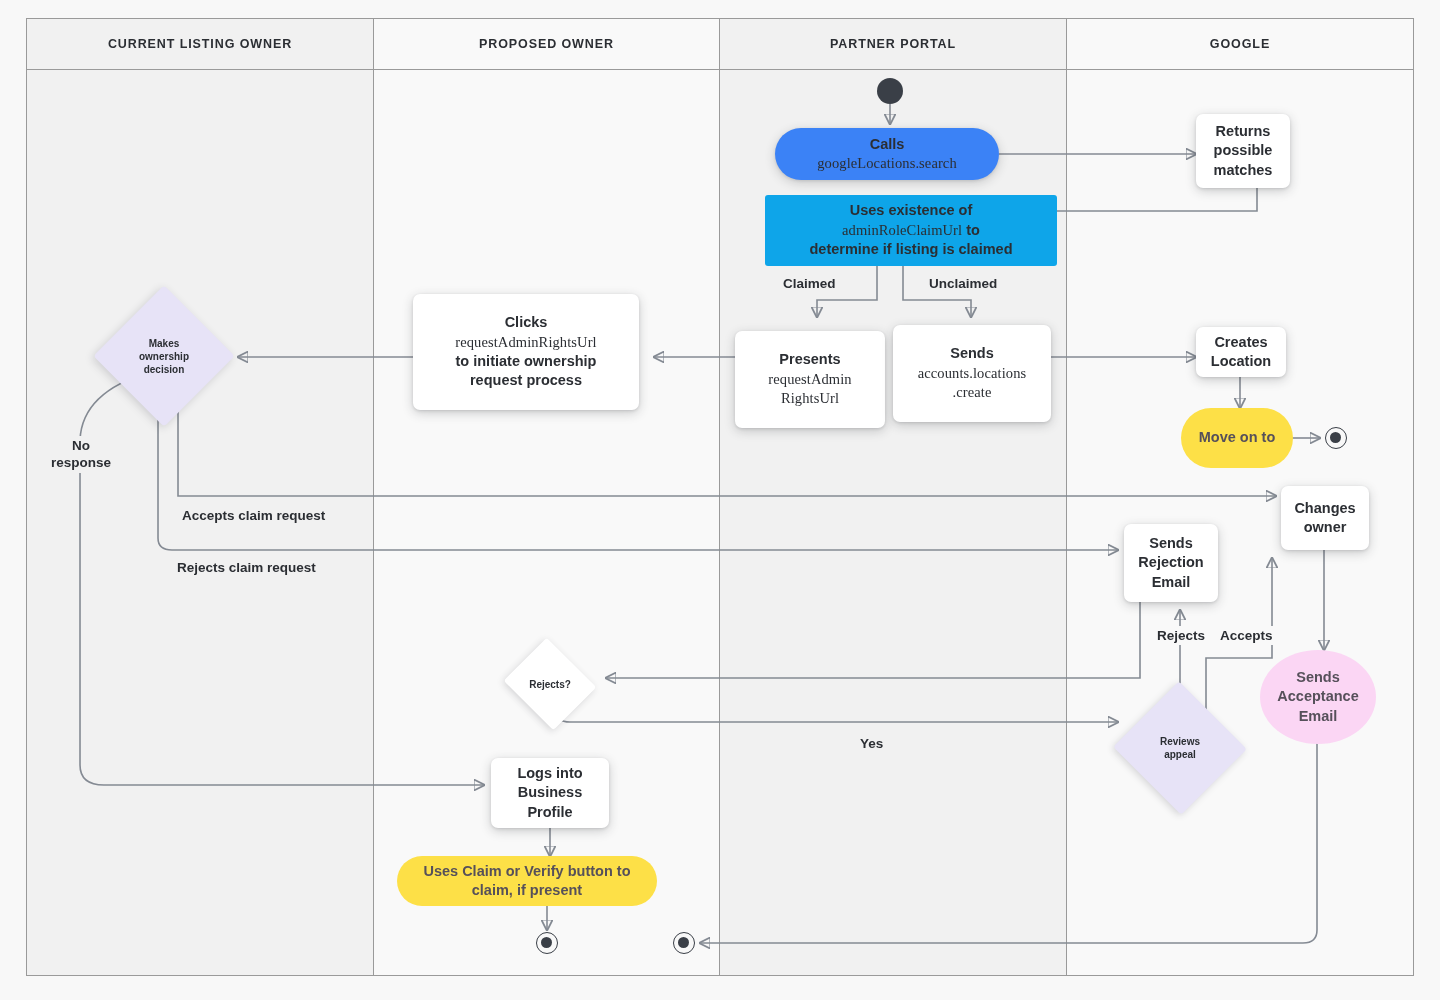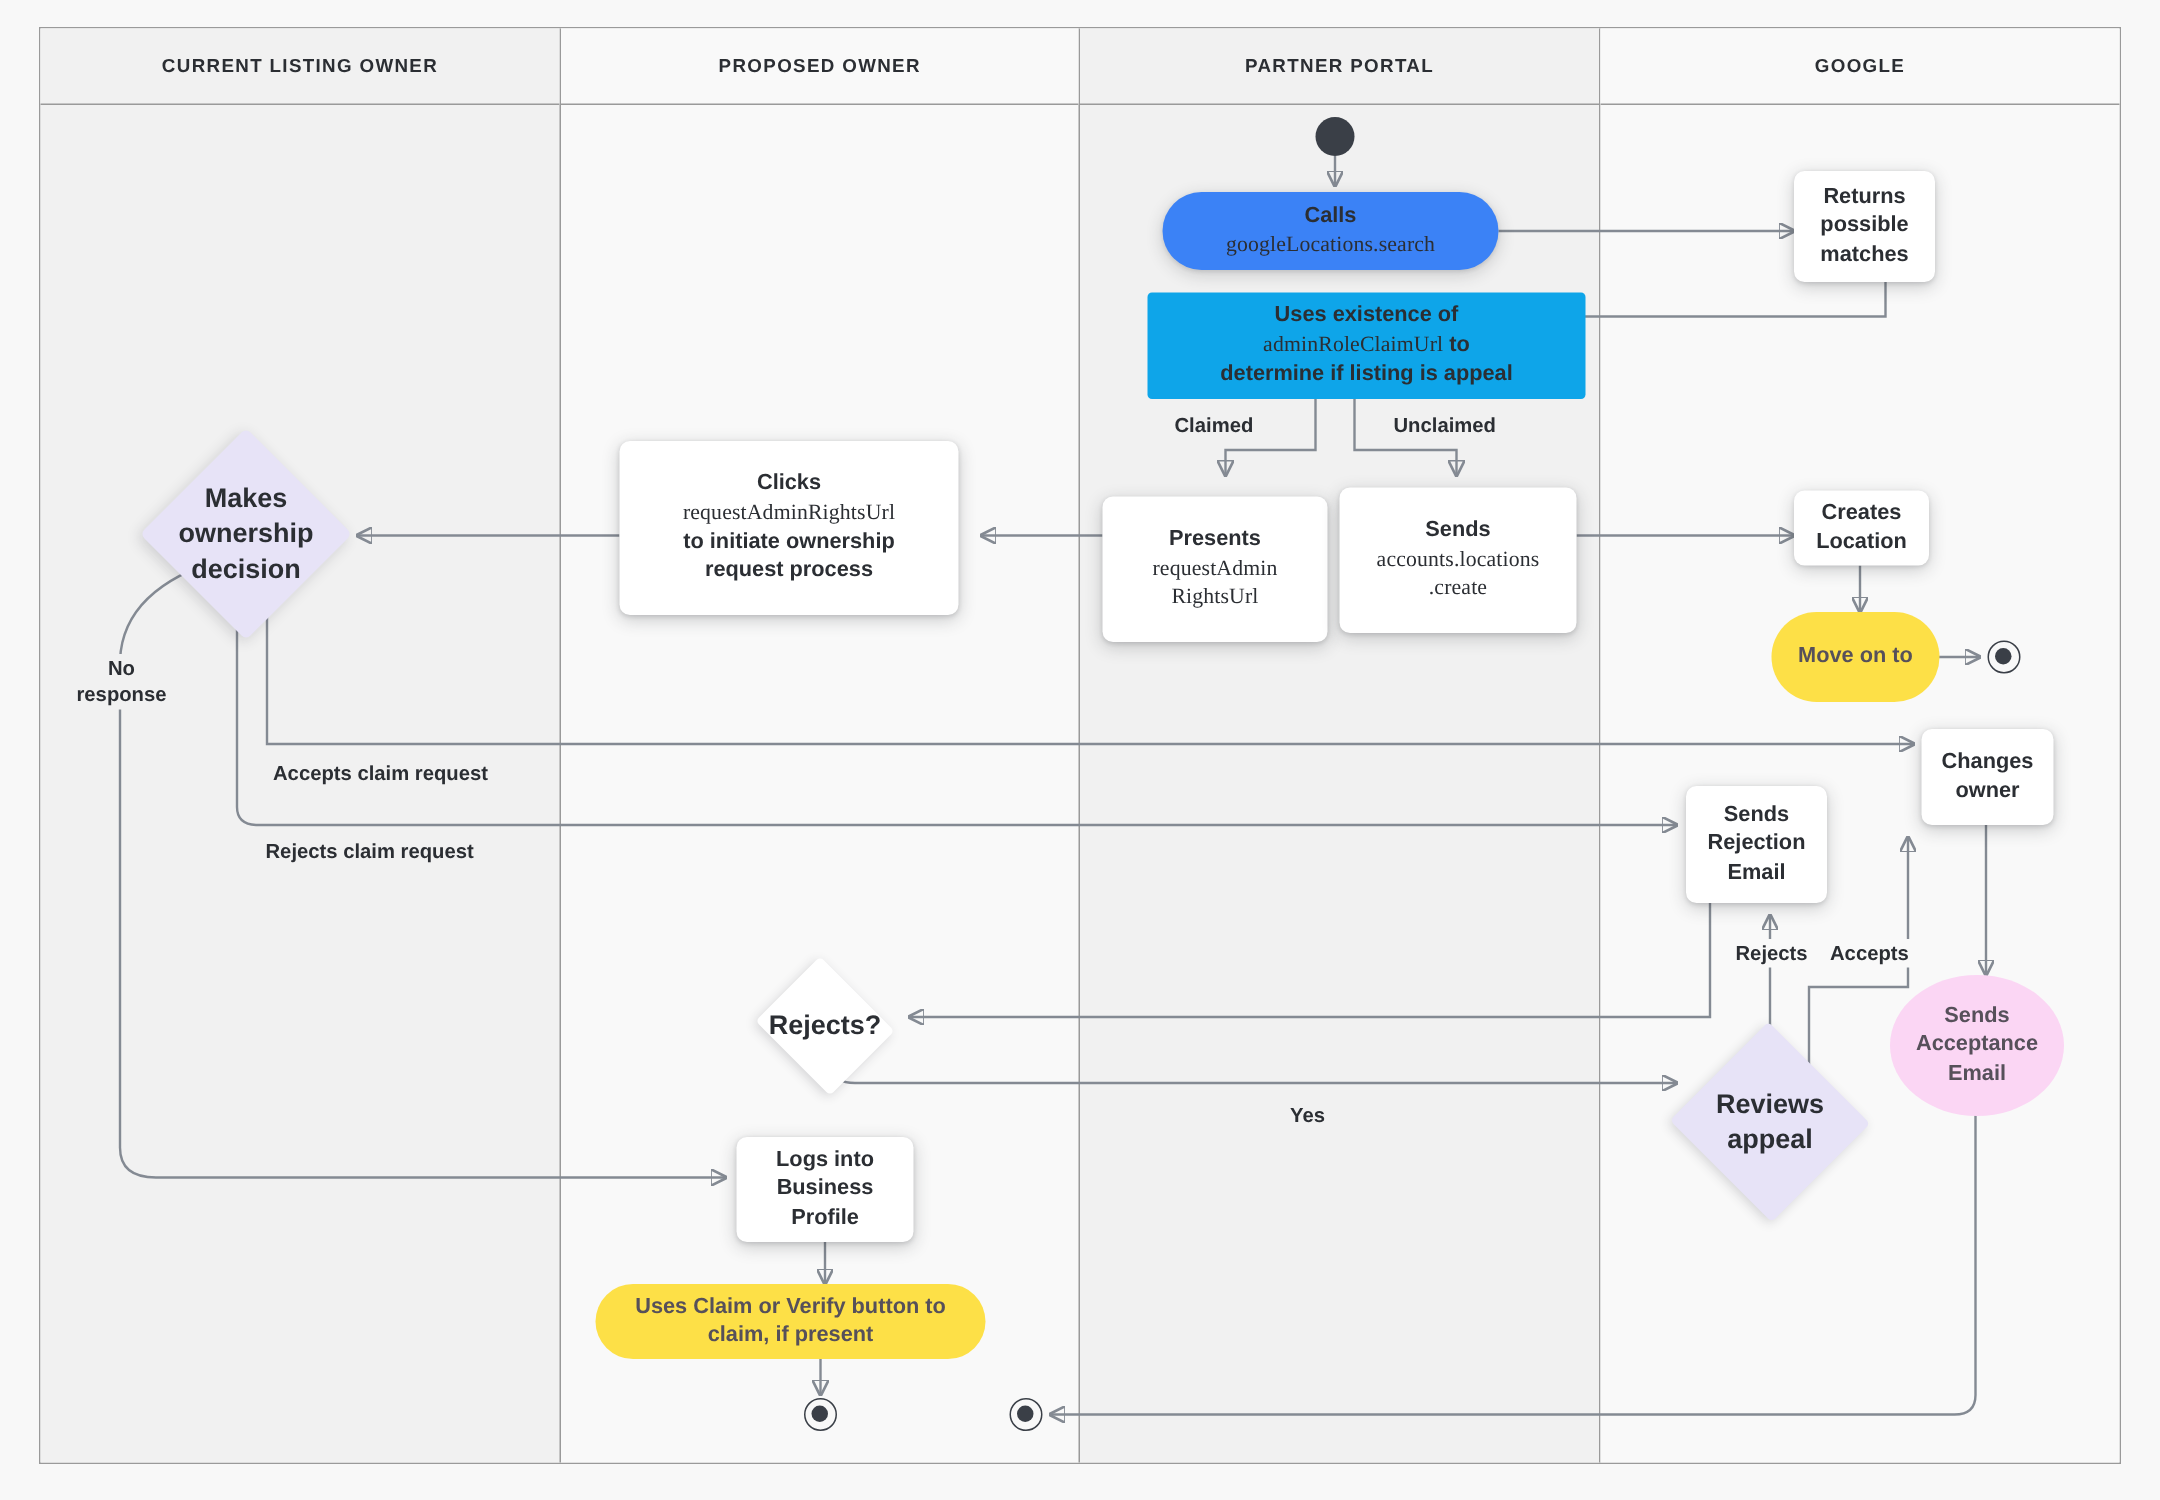--- a/index.html
+++ b/index.html
@@ -105,21 +105,21 @@
     left: 0; top: 0; right: 0; bottom: 0;
     background: #e7e3f7;
     transform: rotate(45deg);
     border-radius: 4px;
     box-shadow: 0 3px 9px rgba(40,44,52,0.17);
   }
   .diamond-white .dshape { background: #ffffff; }
   .diamond-lav .dlabel {
     position: relative;
     z-index: 2;
-    font-size: 18px;
+    font-size: 10px;
     font-weight: 700;
     line-height: 1.3;
     color: #2b2e33;
   }
   .mono { font-family: "Liberation Serif", serif; font-weight: 400; letter-spacing: 0.1px; }
 
   
   .start-dot {
     position: absolute;
     width: 26px; height: 26px;
@@ -249,21 +249,21 @@
   <div class="node box" style="left:1196px;top:114px;width:94px;height:74px;">
     <div class="inner" style="white-space:pre-line;">Returns
 possible
 matches</div>
   </div>
 
   <div class="node" style="left:765px;top:195px;width:292px;height:71px;background:#0ea5e9;border-radius:3px;align-items:center;">
     <div class="inner">
       <div>Uses existence of</div>
       <div><span class="mono">adminRoleClaimUrl</span><span> to</span></div>
-      <div>determine if listing is appeal</div>
+      <div>determine if listing is claimed</div>
     </div>
   </div>
 
   <div class="node box" style="left:735px;top:331px;width:150px;height:97px;">
     <div class="inner">
       <div>Presents</div>
       <div class="mono" style="white-space:pre-line;">requestAdmin
 RightsUrl</div>
     </div>
   </div>

